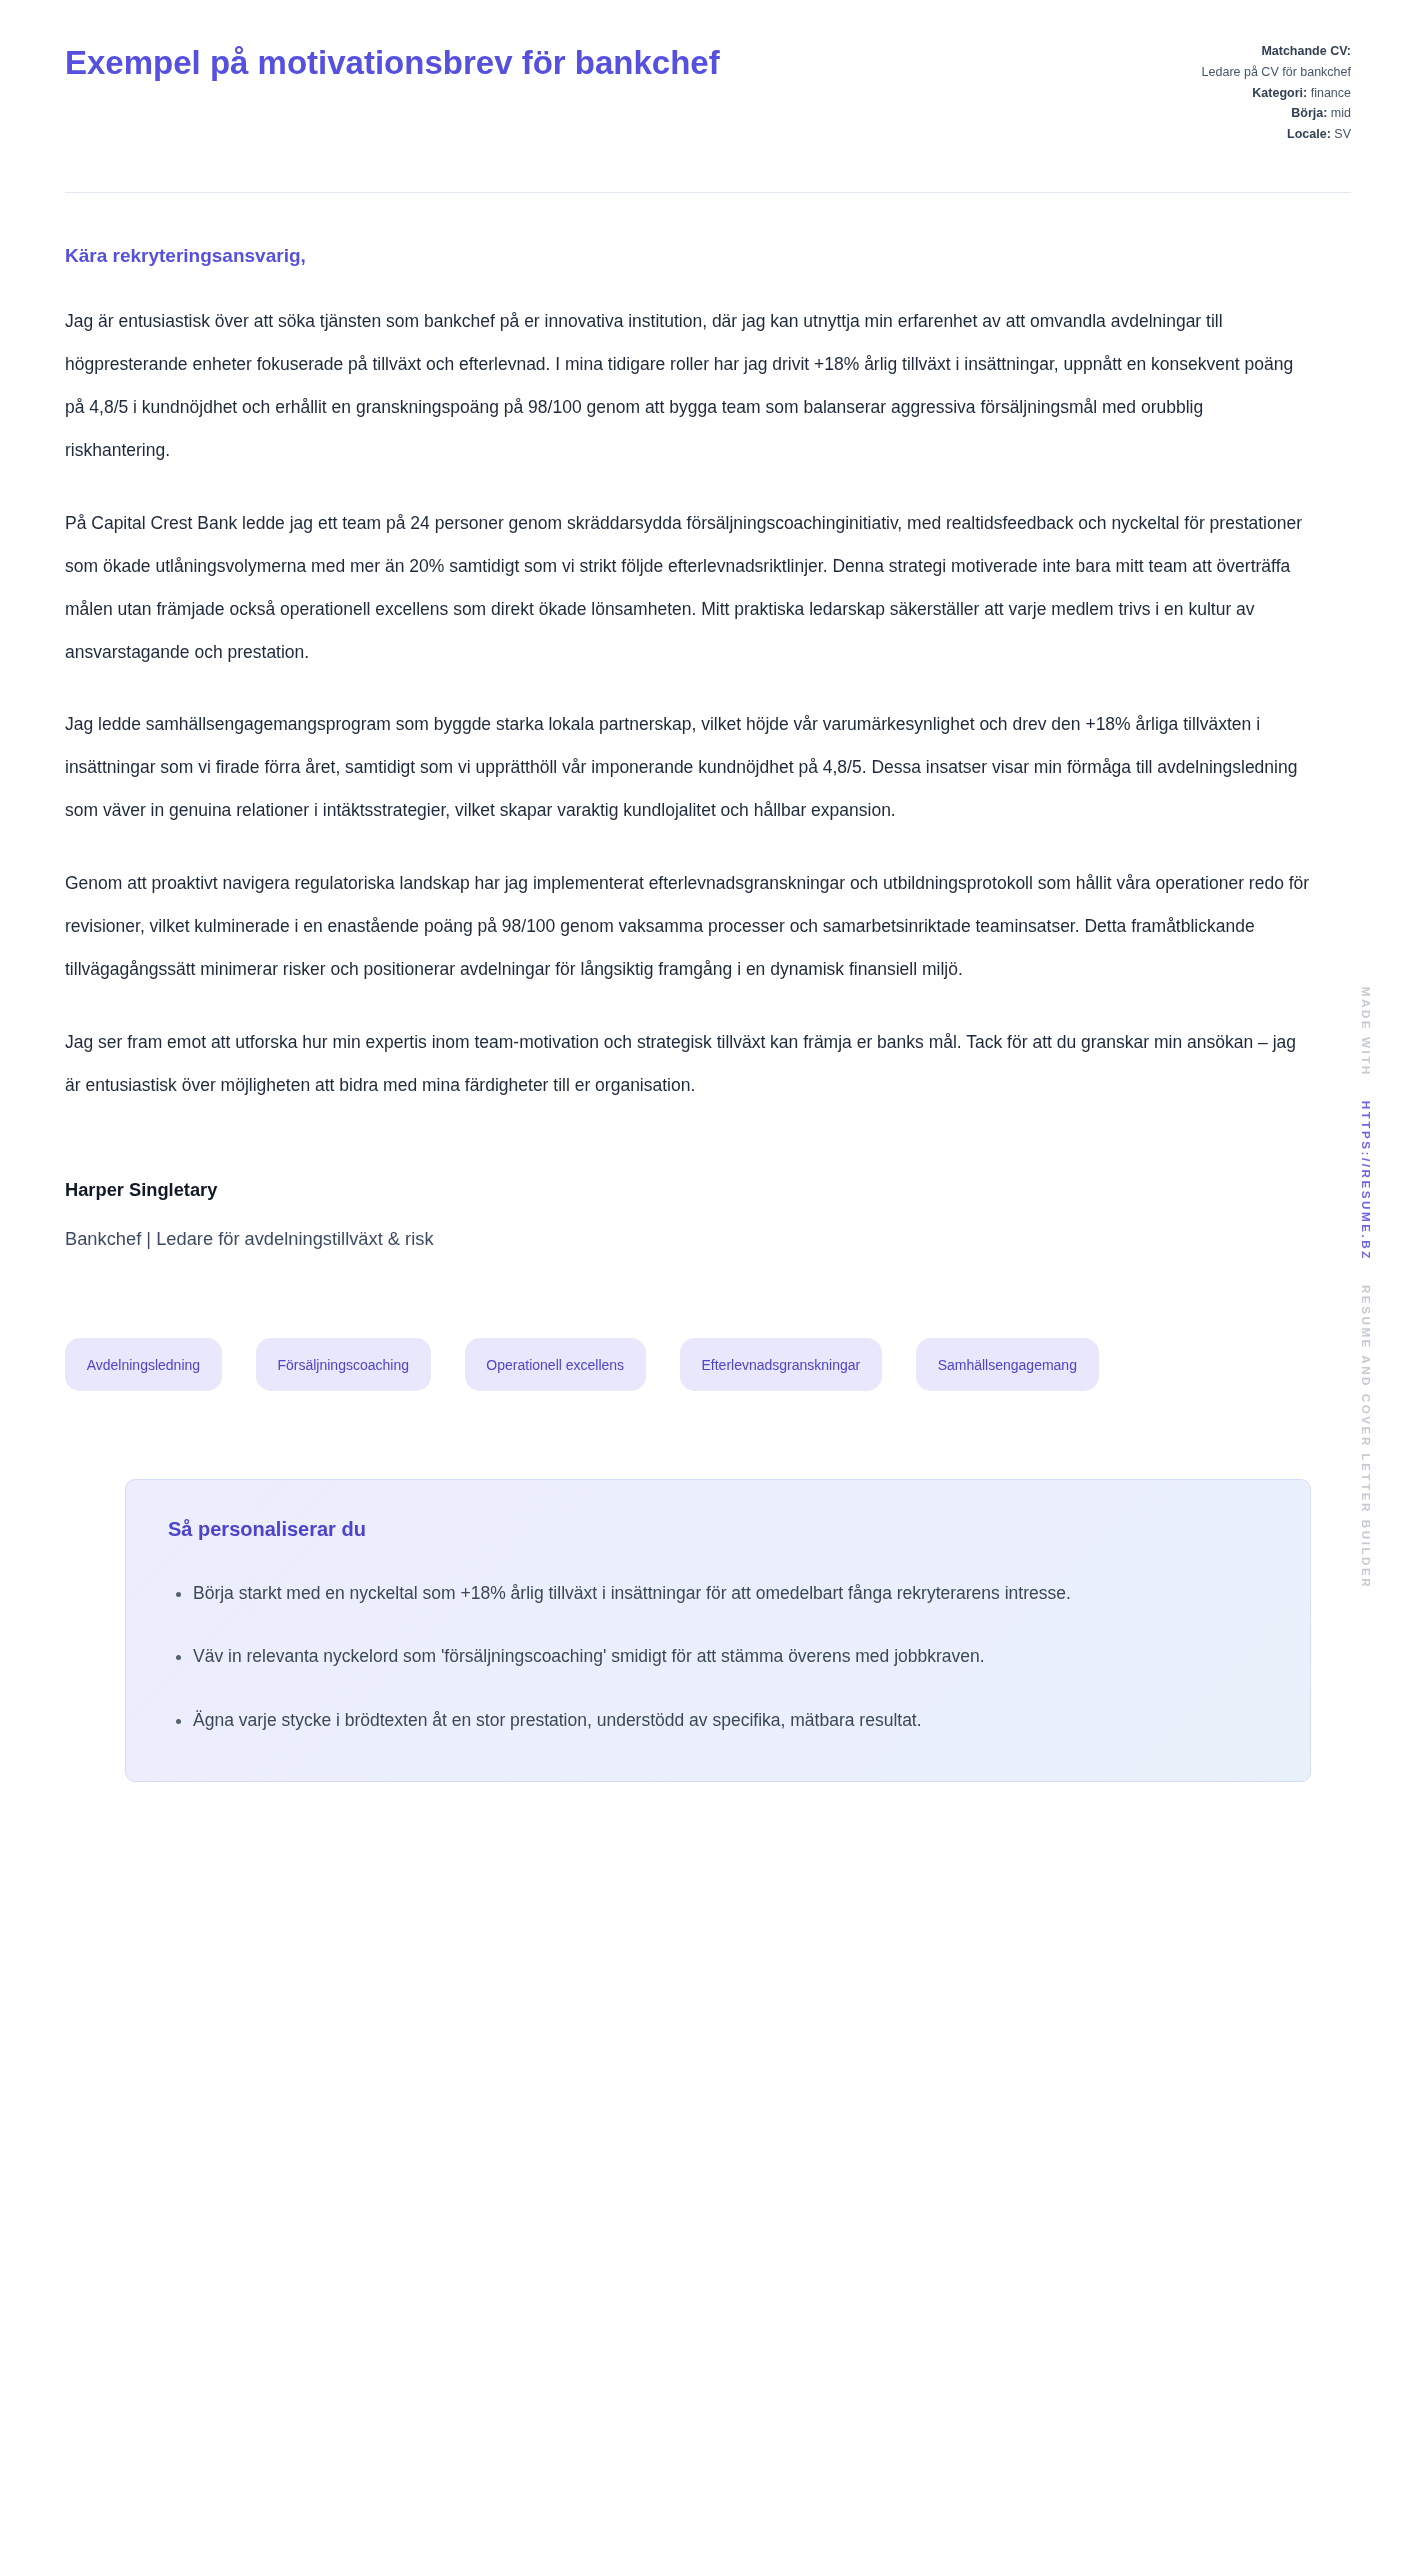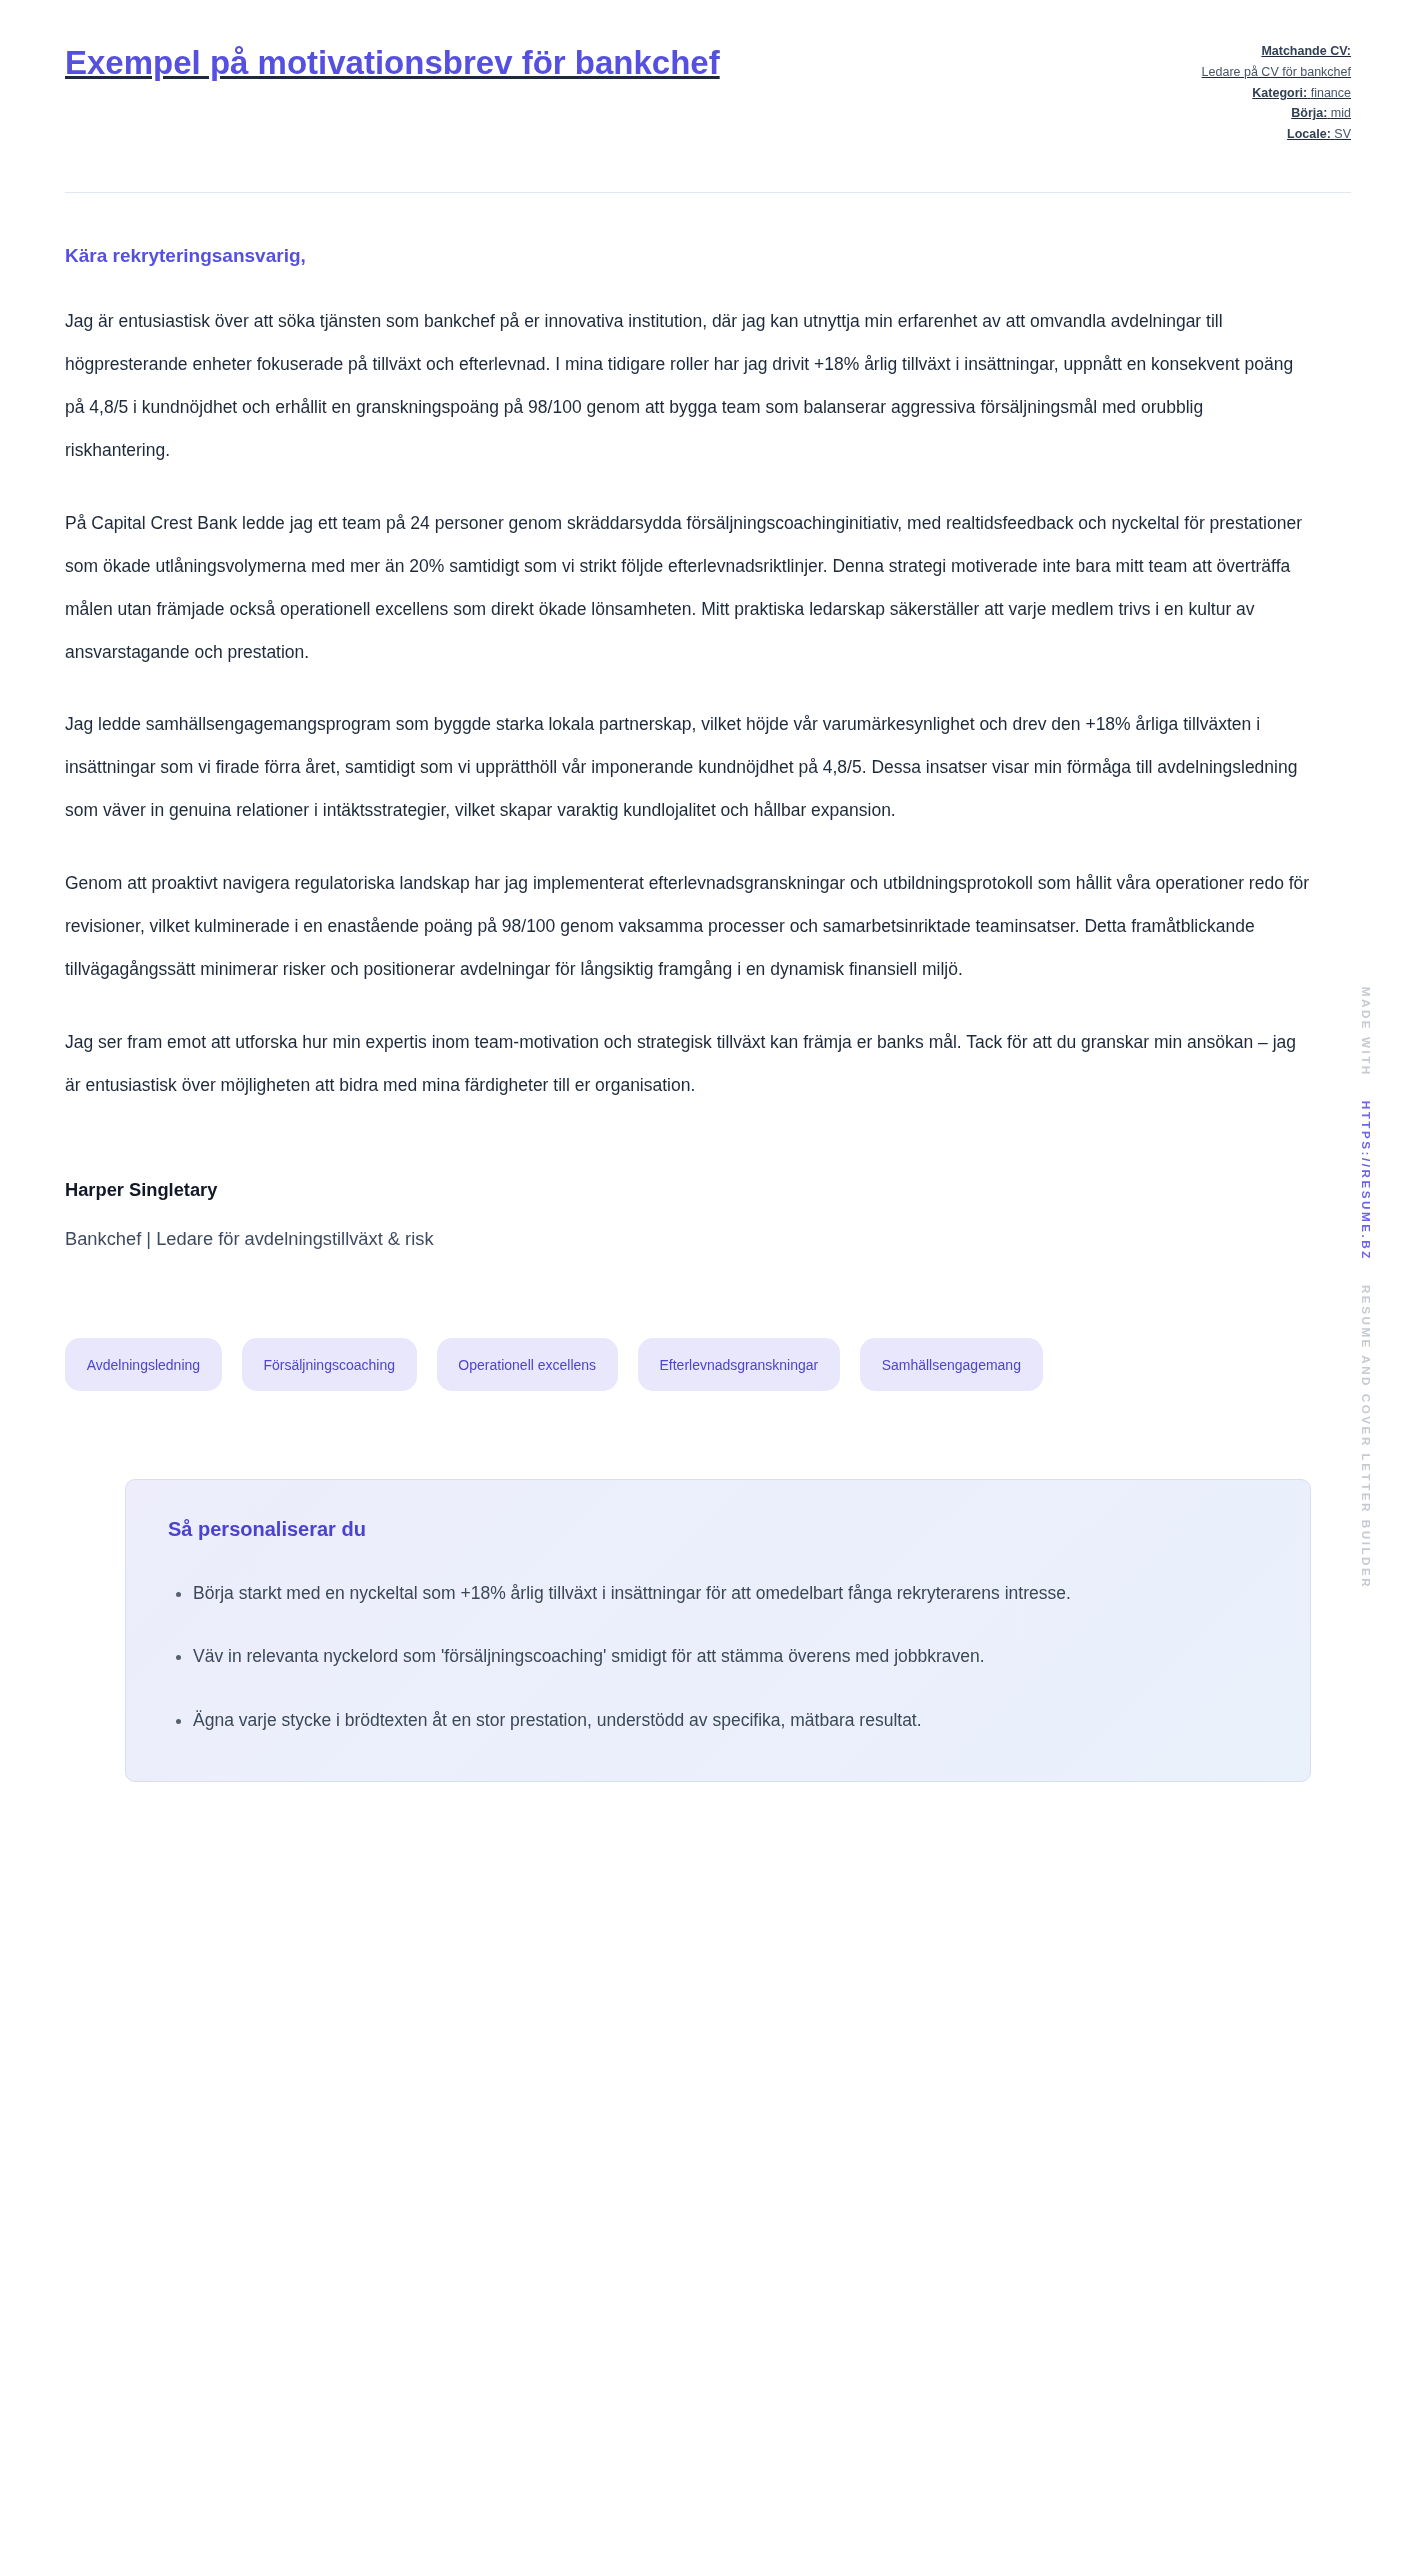--- a/index.html
+++ b/index.html
@@ -10,21 +10,21 @@
     background: #ffffff;
     position: relative;
     font-family: "Liberation Sans", sans-serif;
     color: #1e2a3b;
     overflow-x: hidden;
   }
   .container {
     padding: 38px 65px 20px 65px;
   }
   
-  .header { display: flex; justify-content: space-between; gap: 52px; text-decoration: underline; }
+  .header { display: flex; justify-content: space-between; gap: 52px; }
   .title {
     margin: 0;
     color: #5550e0;
     font-size: 33px;
     font-weight: 700;
     line-height: 1.5;
     max-width: 766px;
   }
   .subtitle {
     margin: 13.3px 0 0 0;
@@ -73,21 +73,21 @@
   .sig-role {
     margin-top: 27px;
     font-size: 18.3px;
     color: #3d4a61;
   }
   
   .tags {
     margin-top: 88px;
     display: flex;
     flex-wrap: wrap;
-    gap: 20px;
+    gap: 34px;
     max-width: 1250px;
   }
   .tag {
     background: #e8e7fb;
     color: #4d45d0;
     font-size: 14px;
     font-weight: 500;
     padding: 18.3px 21.7px;
     border-radius: 15px;
     white-space: nowrap;

